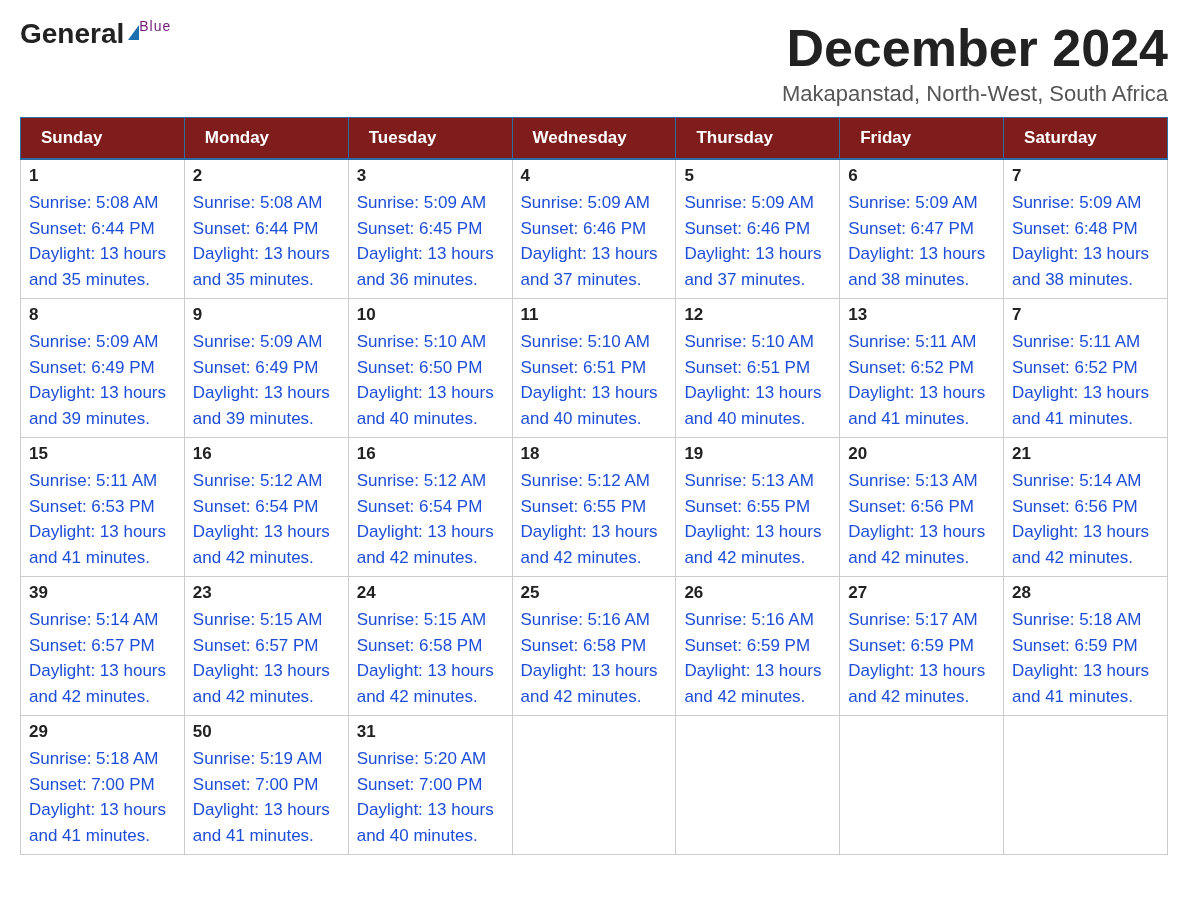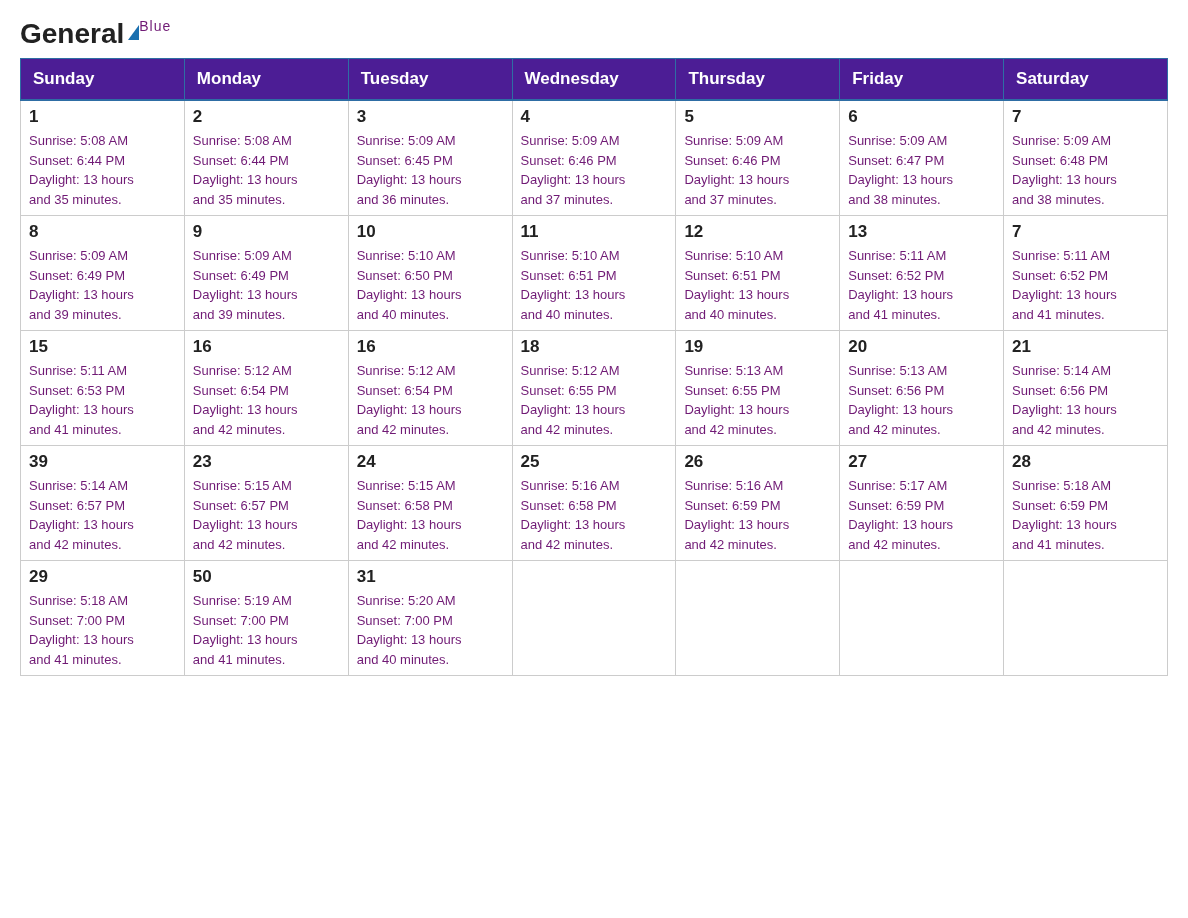--- a/index.html
+++ b/index.html
@@ -46,47 +46,47 @@
       font-size: 22px;
       color: #555;
       margin-top: 4px;
     }
     .calendar {
       width: 100%;
       border-collapse: collapse;
       margin-top: 8px;
     }
     .calendar th {
-      background-color: #4c1d95;
+      background-color: #7f1d1d;
       color: #fff;
       font-size: 17px;
       font-weight: bold;
-      padding: 10px 12px;
+      padding: 10px 20px;
       text-align: left;
       border: 1px solid #2e6da4;
     }
     .calendar td {
       border: 1px solid #ccc;
       vertical-align: top;
       padding: 6px 8px;
       width: 14.28%;
       font-size: 13px;
       color: #222;
       min-height: 100px;
     }
     .day-number {
       font-size: 17px;
       font-weight: bold;
       color: #222;
       display: block;
       margin-bottom: 4px;
     }
     .day-info {
-      font-size: 13px;
-      color: #701a75;
+      font-size: 17px;
+      color: #1d4ed8;
       line-height: 1.5;
     }
     .calendar tr td {
       background: #fff;
     }
     .calendar tbody tr:nth-child(odd) td {
       background: #fff;
     }
     .calendar tbody tr td.empty {
       background: #fff;
@@ -99,20 +99,24 @@
 </head>
 <body>
 
 <div class="header">
   <div class="logo">
     <div style="display:flex; align-items:center;">
       <span class="logo-text">General</span>
       <span style="display:inline-block; margin-left:4px; width:0; height:0; border-left:11px solid transparent; border-right:0px solid transparent; border-bottom:15px solid #1a6faf; vertical-align:middle; margin-top:-4px;"></span>
     </div>
     <div class="logo-line">Blue</div>
+  </div>
+  <div class="title-block">
+    <div class="page-title">December 2024</div>
+    <div class="subtitle">Makapanstad, North-West, South Africa</div>
   </div>
 </div>
 
 <table class="calendar">
   <thead>
     <tr>
     <th>Sunday</th>
         <th>Monday</th>
         <th>Tuesday</th>
         <th>Wednesday</th>

